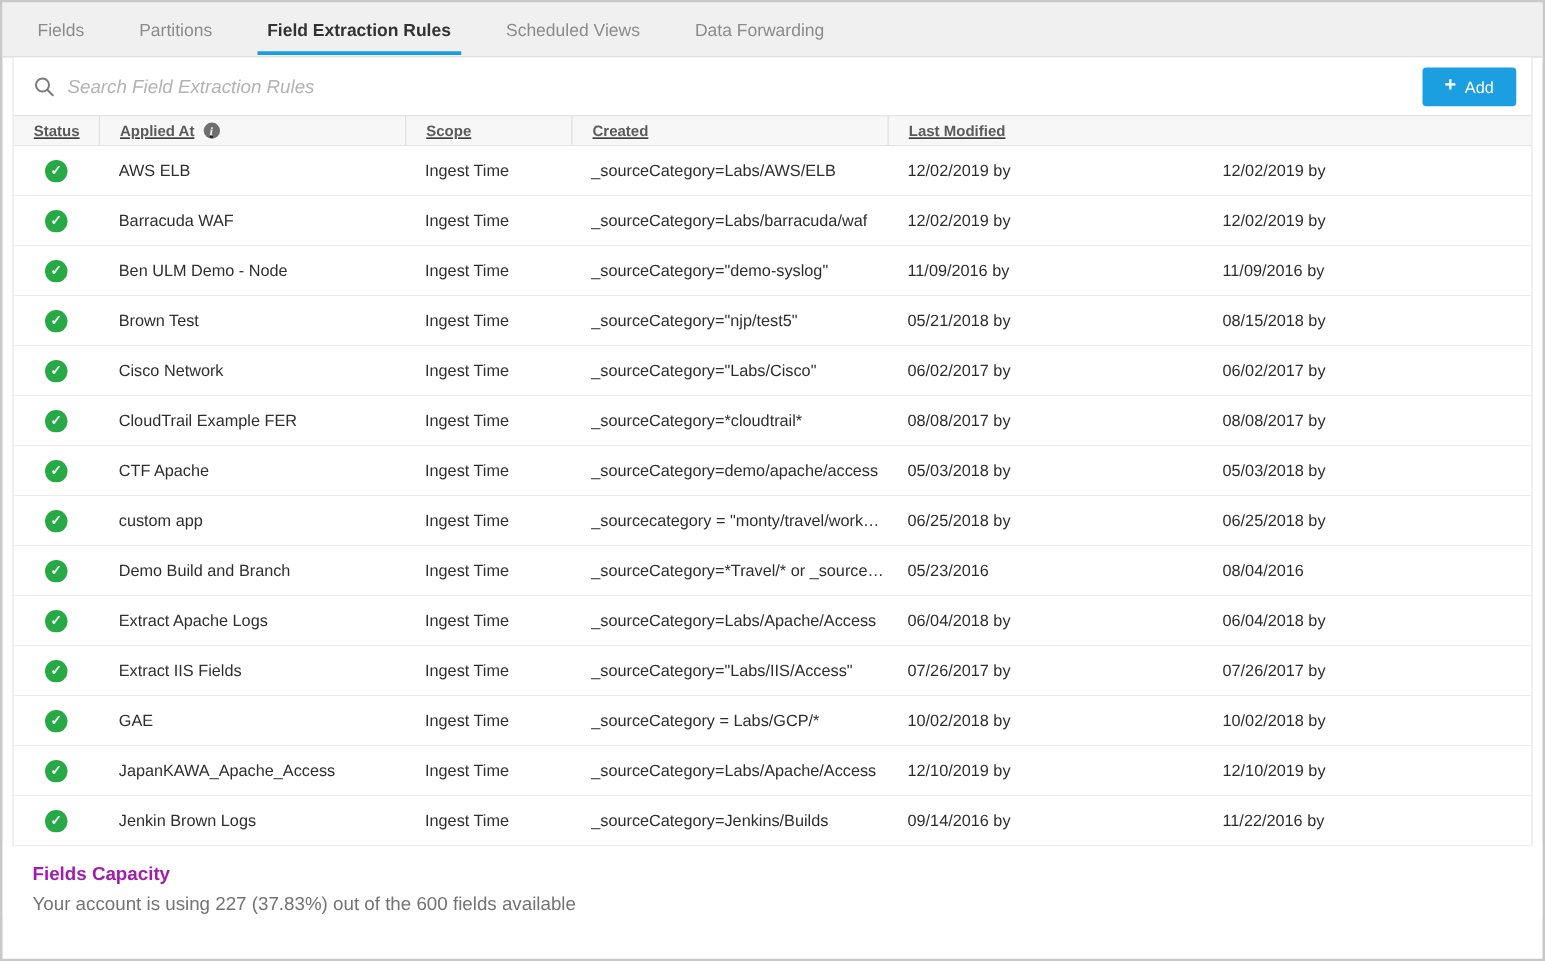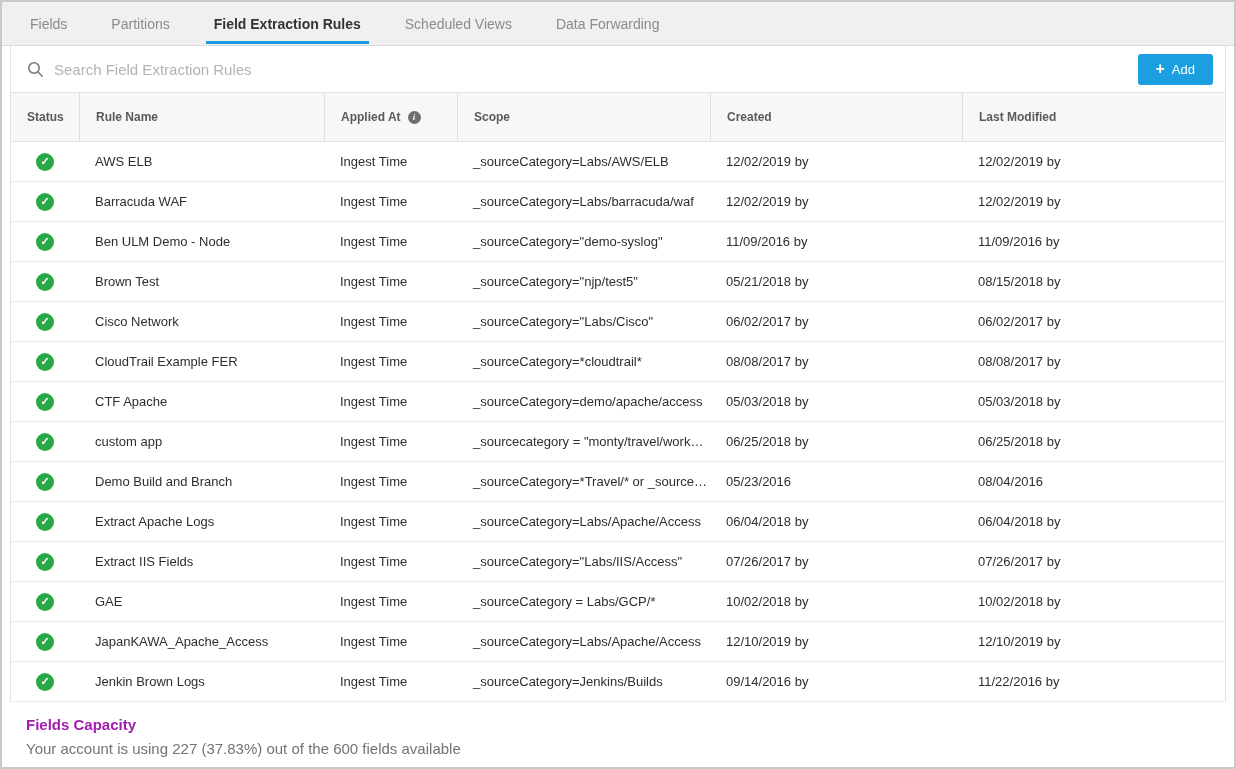--- a/index.html
+++ b/index.html
@@ -57,20 +57,21 @@
   }
   .search-icon { margin-right: 10px; display: flex; align-items: center; }
   .search-input {
     flex: 1;
     border: none;
     outline: none;
     font-size: 15px;
     color: #737373;
     font-family: "Liberation Sans", sans-serif;
     background: transparent;
+    font-style: italic;
   }
   .search-input::placeholder { color: #b3b3b3; }
   .add-btn {
     background: #1b9fe0;
     color: #ffffff;
     border: none;
     border-radius: 3px;
     font-size: 13px;
     font-family: "Liberation Sans", sans-serif;
     padding: 8px 18px;
@@ -83,21 +84,22 @@
 
   
   .grid-cols {
     display: grid;
     grid-template-columns: 68px 245px 133px 253px 252px 1fr;
   }
   .thead {
     background: #f7f7f7;
     border-top: 1px solid #e3e3e3;
     border-bottom: 1px solid #e3e3e3;
-    height: 50px;
+    height: 25px;
+    text-decoration: underline;
   }
   .th {
     display: flex;
     align-items: center;
     gap: 7px;
     padding: 0 16px;
     font-size: 12px;
     font-weight: bold;
     color: #5a5a5a;
     border-left: 1px solid #e0e0e0;
@@ -172,21 +174,20 @@
     </span>
     <input class="search-input" type="text" placeholder="Search Field Extraction Rules" style="">
     <button class="add-btn">
       <span class="plus">+</span>
       <span>Add</span>
     </button>
   </div>
 
   <div class="thead grid-cols">
     <div class="th">Status</div>
-    <div class="th">Rule Name</div>
     <div class="th">
       <span>Applied At</span>
       <span class="info-icon">i</span>
     </div>
     <div class="th">Scope</div>
     <div class="th">Created</div>
     <div class="th">Last Modified</div>
   </div>
 
   <div>

